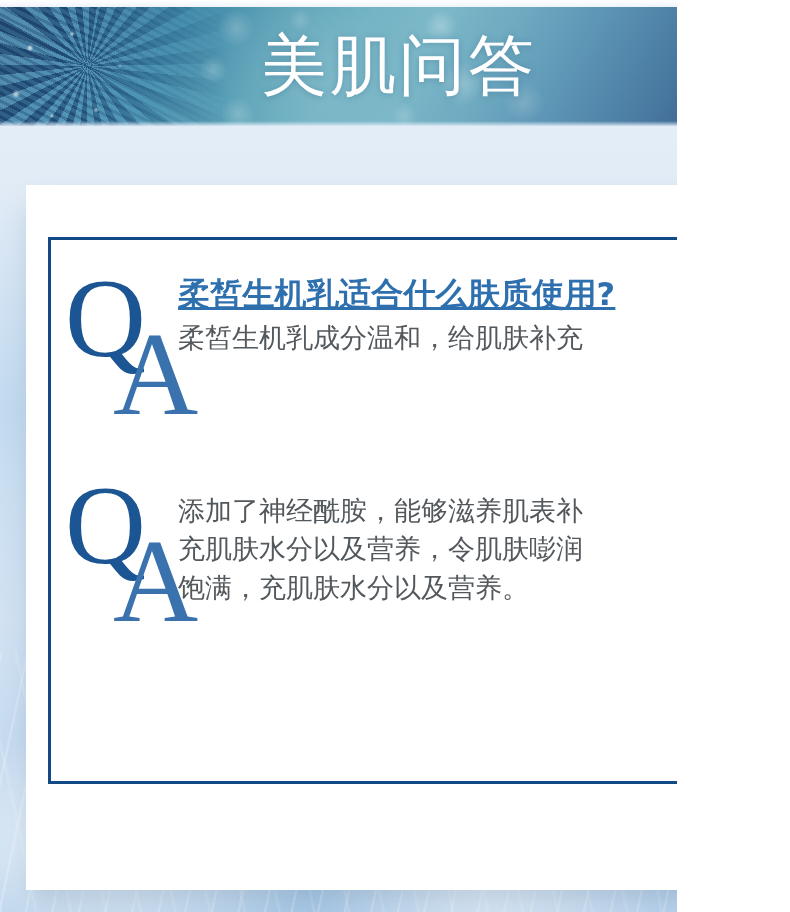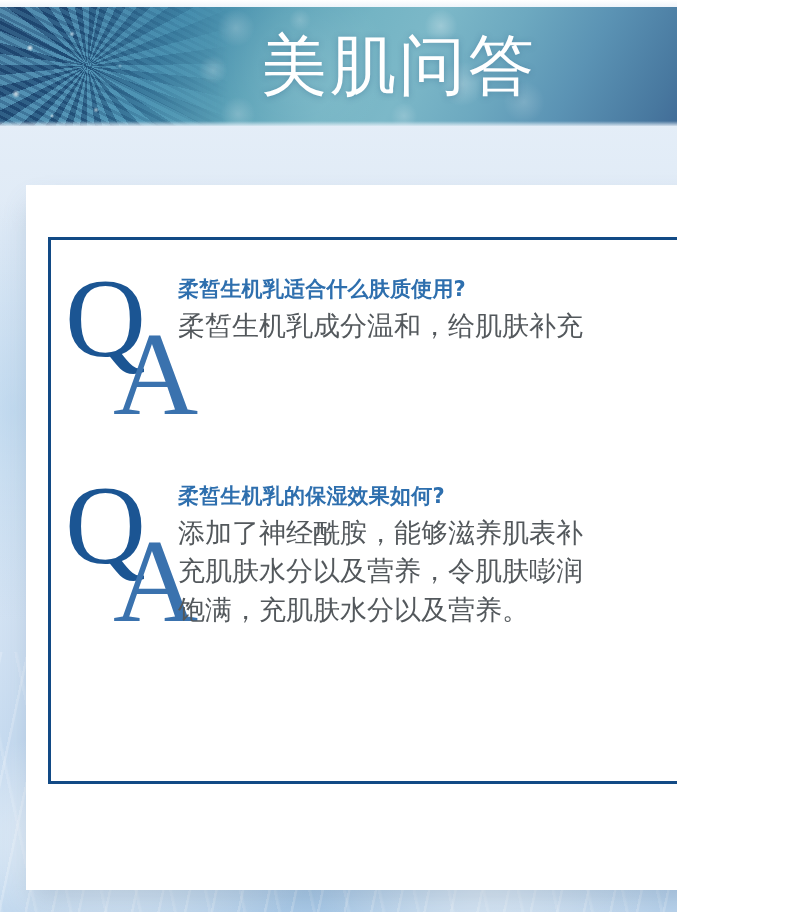--- a/index.html
+++ b/index.html
@@ -123,24 +123,25 @@
   }
   .mono-a{
     position:absolute; left:48px; top:38px;
     font-size:118px; line-height:1; color:#3a72ae; font-weight:400;
   }
 
   .qa-text{ position:absolute; left:127px; top:0; width:556px; }
 
   .question{
     color:#2e6fae;
-    font-size:21px; font-weight:700; line-height:1.05;
+    font-size:32px; font-weight:700; line-height:1.05;
     letter-spacing:.2px;
     font-family:"DejaVu Sans","Liberation Sans",sans-serif;
     white-space:nowrap;
+    text-decoration:underline;
   }
   .answer{
     color:#53585c;
     font-size:27px; font-weight:400; line-height:1.42;
     letter-spacing:0px; margin-top:7px;
     font-family:"DejaVu Sans","Liberation Sans",sans-serif;
   }
   .answer-line{ display:block; white-space:nowrap; }
 </style>
 </head>
@@ -173,21 +174,20 @@
         </div>
       </div>
     </div>
 
     <div class="qa-block" id="qa-block-2">
       <div class="qa-monogram">
         <span class="mono-q">Q</span>
         <span class="mono-a">A</span>
       </div>
       <div class="qa-text">
-        <div class="question">柔皙生机乳的保湿效果如何?</div>
         <div class="answer">
           <span class="answer-line">添加了神经酰胺，能够滋养肌表补</span>
           <span class="answer-line">充肌肤水分以及营养，令肌肤嘭润</span>
           <span class="answer-line">饱满，充肌肤水分以及营养。</span>
         </div>
       </div>
     </div>
 
   </div>
 </div>

